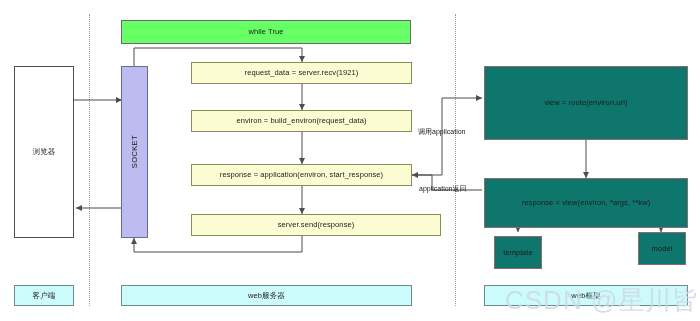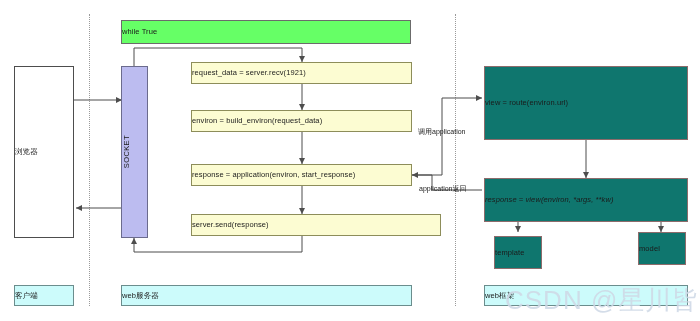--- a/index.html
+++ b/index.html
@@ -18,21 +18,21 @@
     width: 700px;
     height: 321px;
     background: #ffffff;
   }
   .box {
     position: absolute;
     box-sizing: border-box;
     border: 1px solid #6b6b6b;
     display: flex;
     align-items: center;
-    justify-content: flex-start;
+    justify-content: center;
     text-align: center;
     font-size: 7.5px;
     color: #1b1b1b;
     line-height: 1.25;
     letter-spacing: 0.1px;
   }
   .green  { background: #66ff66; border-color: #6b6b6b; }
   .yellow { background: #fcfcd2; border-color: #8d8d5a; }
   .pink   { background: #0f766e; border-color: #8d6b6b; }
   .cyan   { background: #ccfbfb; border-color: #6b8d8d; }
@@ -147,21 +147,21 @@
   </div>
 
   <div class="box yellow" style="left:191px; top:214px; width:250px; height:22px;">
     <span>server.send(response)</span>
   </div>
 
   <div class="box pink" style="left:484px; top:66px; width:204px; height:74px;">
     <span>view = route(environ.url)</span>
   </div>
 
-  <div class="box pink" style="left:484px; top:178px; width:204px; height:44px;font-style:italic;">
+  <div class="box pink" style="left:484px; top:178px; width:204px; height:50px;">
     <span>response = view(environ, *args, **kw)</span>
   </div>
 
   <div class="box pink" style="left:494px; top:236px; width:48px; height:33px;">
     <span>template</span>
   </div>
 
   <div class="box pink" style="left:638px; top:232px; width:48px; height:33px;">
     <span>model</span>
   </div>

